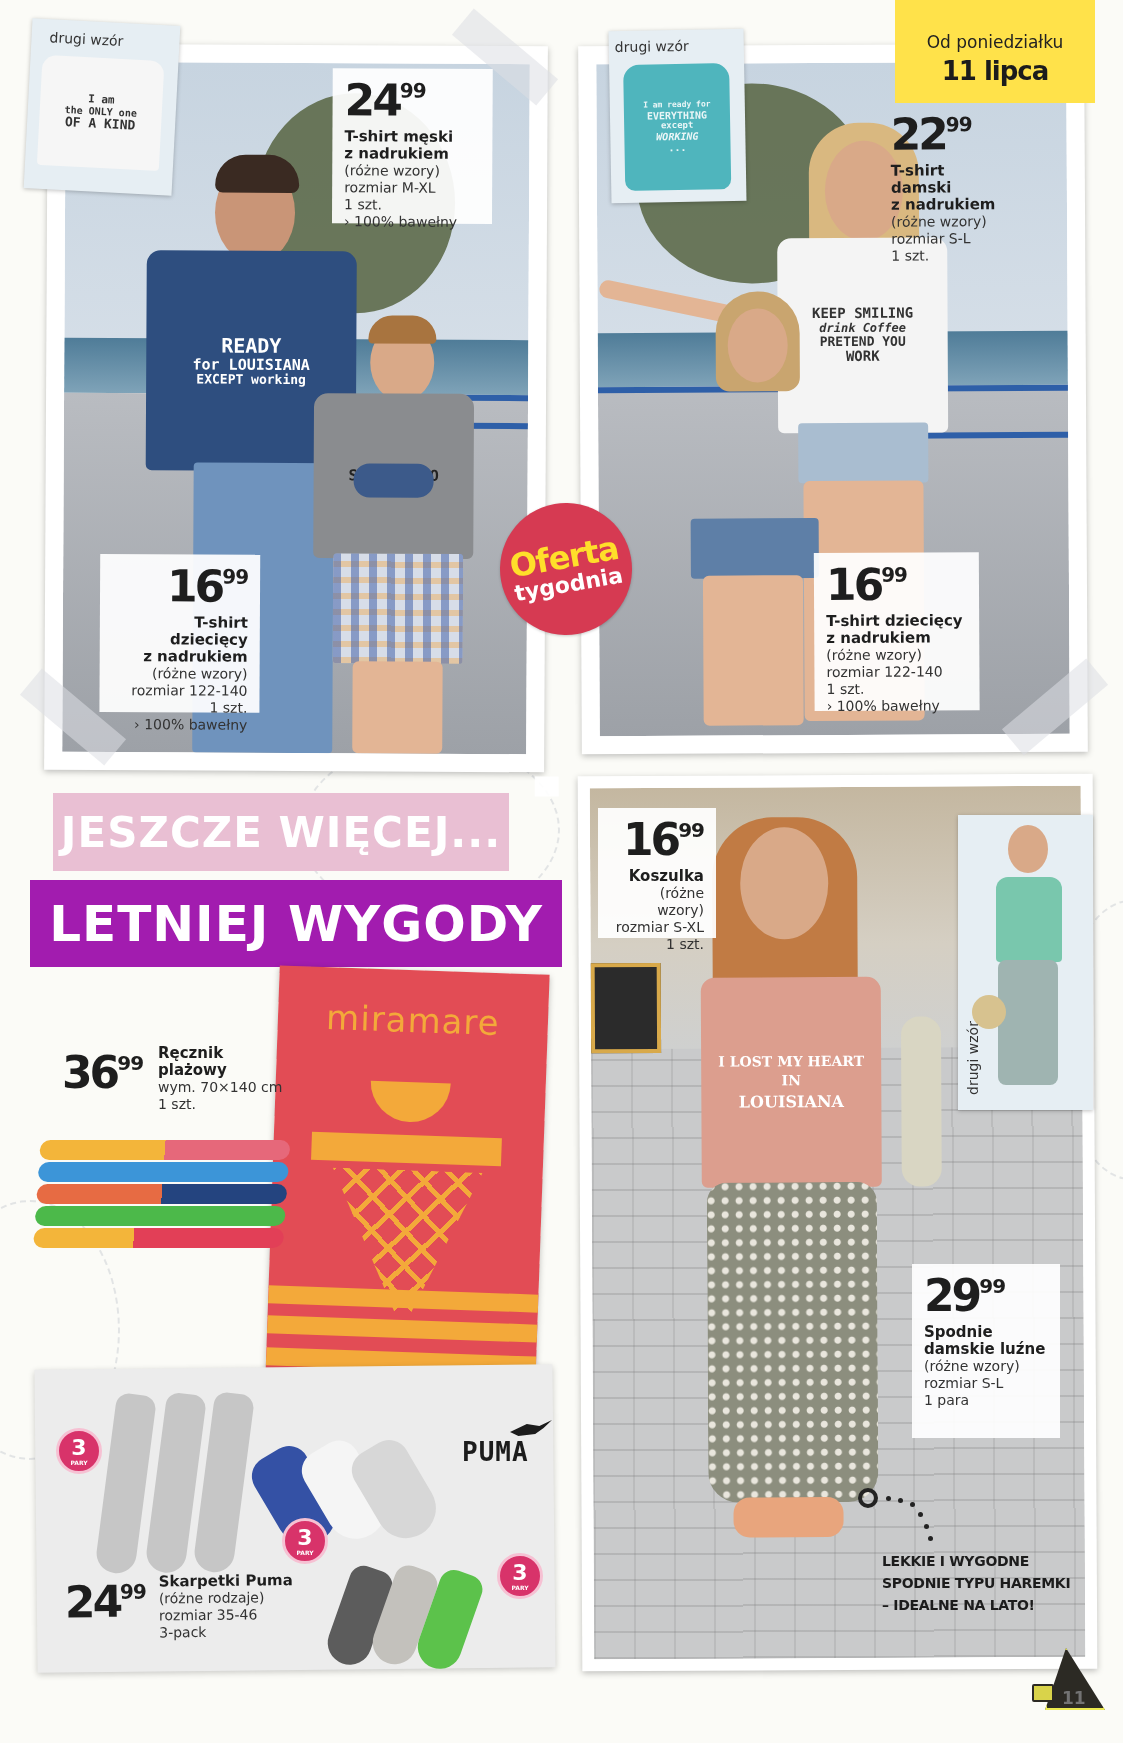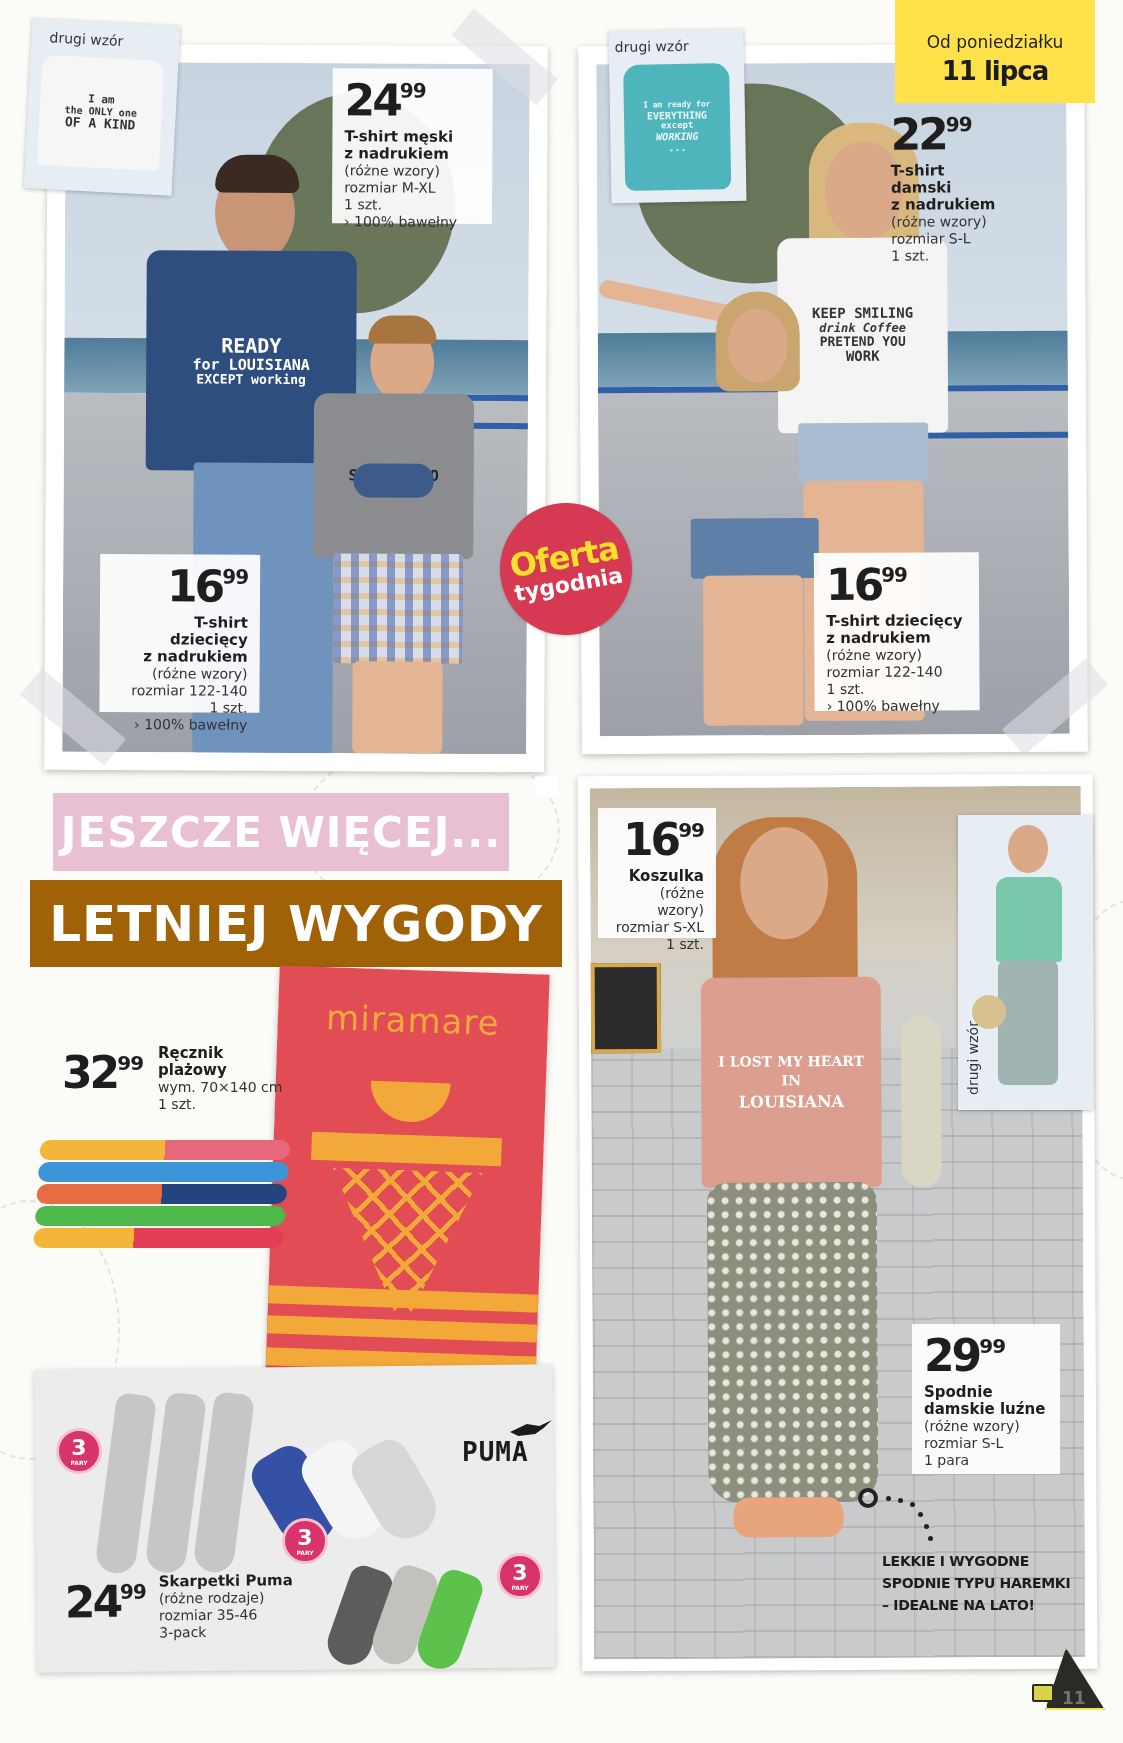--- a/index.html
+++ b/index.html
@@ -295,38 +295,38 @@
 </div>
 
 <div class="offer-badge">
   <div class="o1">Oferta</div>
   <div class="o2">tygodnia</div>
 </div>
 
 <div class="headline" style="left:53px;top:793px;width:456px;height:78px;background:#e9bfd3;font-size:42px;">
   <span>JESZCZE WIĘCEJ...</span>
 </div>
-<div class="headline" style="left:30px;top:880px;width:532px;height:87px;background:#a16207;font-size:50px;">
+<div class="headline" style="left:30px;top:880px;width:532px;height:87px;background:#a21caf;font-size:50px;">
   <span>LETNIEJ WYGODY</span>
 </div>
 
 <div class="towel">
   <div class="brand">miramare</div>
   <div class="scoop"></div>
   <div class="band"></div>
   <div class="cone"></div>
   <div class="stripe" style="top:320px;"></div>
   <div class="stripe" style="top:350px;"></div>
   <div class="stripe" style="top:382px;"></div>
   <div class="stripe" style="top:414px;"></div>
 </div>
 
 <div class="abs" style="left:62px;top:1045px;width:230px;height:80px;">
   <div class="price abs" style="left:0;top:6px;">
-    <span class="int">32</span><span class="dec">99</span>
+    <span class="int">36</span><span class="dec">99</span>
   </div>
   <div class="abs" style="left:96px;top:0;">
     <div class="p-name">Ręcznik</div>
     <div class="p-name">plażowy</div>
     <div class="p-line">wym. 70×140 cm</div>
     <div class="p-line">1 szt.</div>
   </div>
 </div>
 
 <div class="towel-stack">
@@ -412,21 +412,21 @@
 </div>
 
 <div class="alt-card" style="left:958px;top:815px;width:135px;height:295px;">
   <div class="person-head" style="left:50px;top:10px;width:40px;height:48px;"></div>
   <div class="abs" style="left:38px;top:62px;width:66px;height:85px;background:#79c7ad;border-radius:12px 12px 4px 4px;"></div>
   <div class="abs" style="left:40px;top:145px;width:60px;height:125px;background:#9fb4b1;border-radius:8px;"></div>
   <div class="abs" style="left:14px;top:180px;width:34px;height:34px;border-radius:50%;background:#d7c28f;"></div>
   <div class="alt-label" style="position:absolute;left:-22px;top:235px;transform:rotate(-90deg);">drugi wzór</div>
 </div>
 
-<div class="price-box" style="left:912px;top:1324px;width:148px;height:150px;">
+<div class="price-box" style="left:912px;top:1264px;width:148px;height:174px;">
   <div class="price">
     <span class="int">29</span><span class="dec">99</span>
   </div>
   <div class="p-name" style="margin-top:6px;">Spodnie</div>
   <div class="p-name">damskie luźne</div>
   <div class="p-line">(różne wzory)</div>
   <div class="p-line">rozmiar S-L</div>
   <div class="p-line">1 para</div>
 </div>
 

